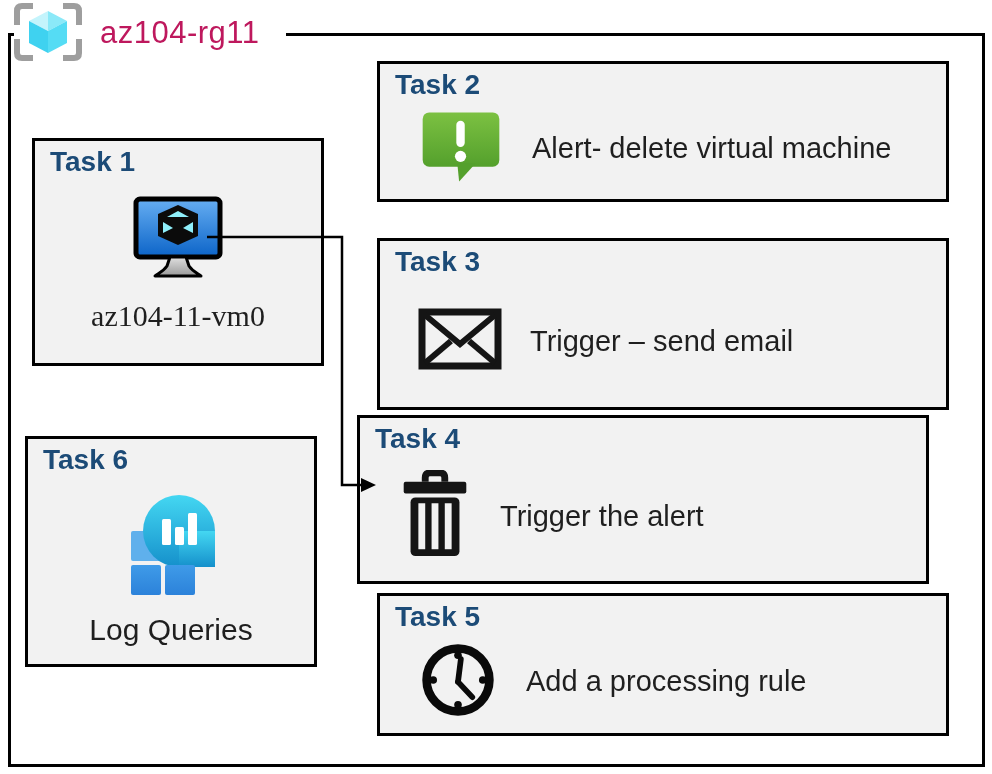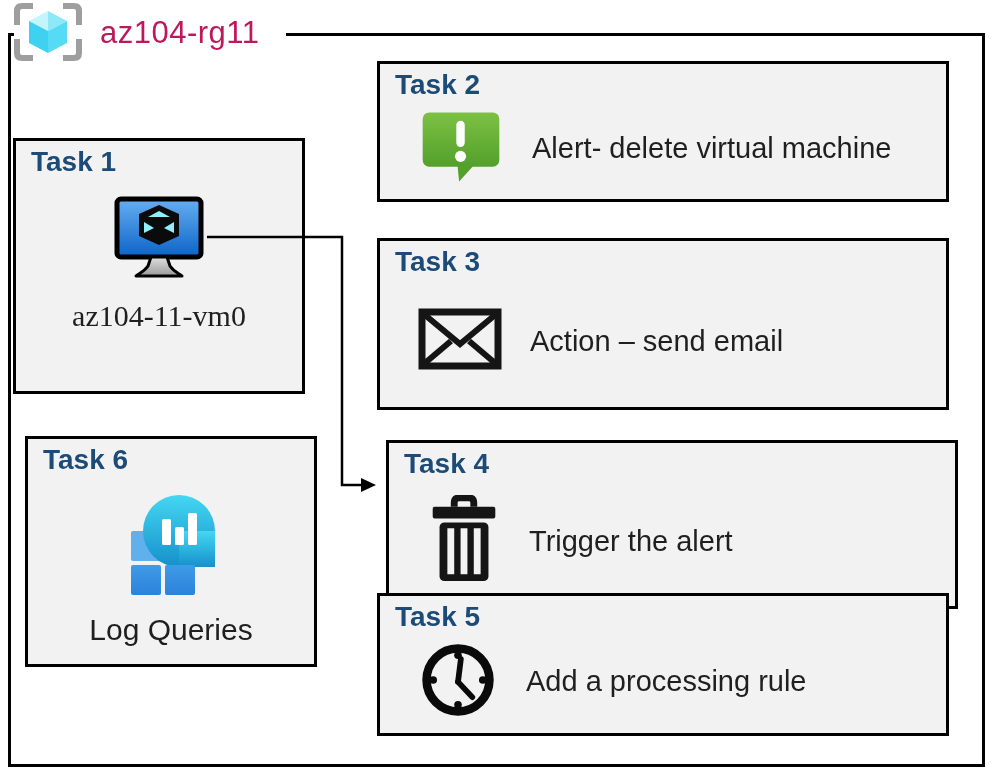--- a/index.html
+++ b/index.html
@@ -61,21 +61,21 @@
     <g stroke="none">
       <polygon points="38,9 19,19 38,29" fill="#C4F4FC"></polygon>
       <polygon points="38,9 57,19 38,29" fill="#8BE9F8"></polygon>
       <polygon points="19,19 38,29 38,51 19,41" fill="#3FD2F0"></polygon>
       <polygon points="57,19 38,29 38,51 57,41" fill="#55DCF4"></polygon>
     </g>
   </svg>
 
   <div id="rg-title">az104-rg11</div>
 
-  <div class="task-box" style="left:13px;top:138px;width:292px;height:256px;">
+  <div class="task-box" style="left:32px;top:138px;width:292px;height:228px;">
     <div class="task-heading">Task 1</div>
     <div class="col-content">
       <div id="vm-wrap">
         <svg width="96" height="84" viewBox="0 0 96 84">
           <defs>
             <linearGradient id="gScreen" x1="0" y1="0" x2="0" y2="1">
               <stop offset="0" style="stop-color:var(--vm-screen-top,#66AEF2)"></stop>
               <stop offset="1" style="stop-color:var(--vm-screen-bottom,#0C64C8)"></stop>
             </linearGradient>
             <linearGradient id="gStand" x1="0" y1="0" x2="0" y2="1">
@@ -153,25 +153,25 @@
     <div class="task-heading">Task 3</div>
     <div class="row-content">
       <div>
         <svg width="84" height="62" viewBox="0 0 84 62">
           <rect x="4" y="4" width="76" height="54" fill="none" stroke="#151515" stroke-width="7"></rect>
           <polyline points="7,7 42,36 77,7" fill="none" stroke="#151515" stroke-width="6"></polyline>
           <line x1="7" y1="55" x2="33" y2="33" stroke="#151515" stroke-width="6"></line>
           <line x1="77" y1="55" x2="51" y2="33" stroke="#151515" stroke-width="6"></line>
         </svg>
       </div>
-      <div class="row-label">Action – send email</div>
-    </div>
-  </div>
-
-  <div class="task-box" style="left:386px;top:415px;width:572px;height:169px;margin-top:25px;">
+      <div class="row-label">Trigger – send email</div>
+    </div>
+  </div>
+
+  <div class="task-box" style="left:357px;top:415px;width:572px;height:169px;">
     <div class="task-heading">Task 4</div>
     <div class="row-content">
       <div>
         <svg width="74" height="90" viewBox="0 0 74 92">
           <path d="M27,12 V8 Q27,3 32,3 H42 Q47,3 47,8 V12" fill="none" stroke="#151515" stroke-width="7"></path>
           <rect x="5" y="12" width="64" height="12" rx="2" fill="#151515"></rect>
           <rect x="12" y="28" width="50" height="60" rx="5" fill="#151515"></rect>
           <g fill="#F2F2F2">
             <rect x="20" y="34" width="7" height="47"></rect>
             <rect x="33.5" y="34" width="7" height="47"></rect>

